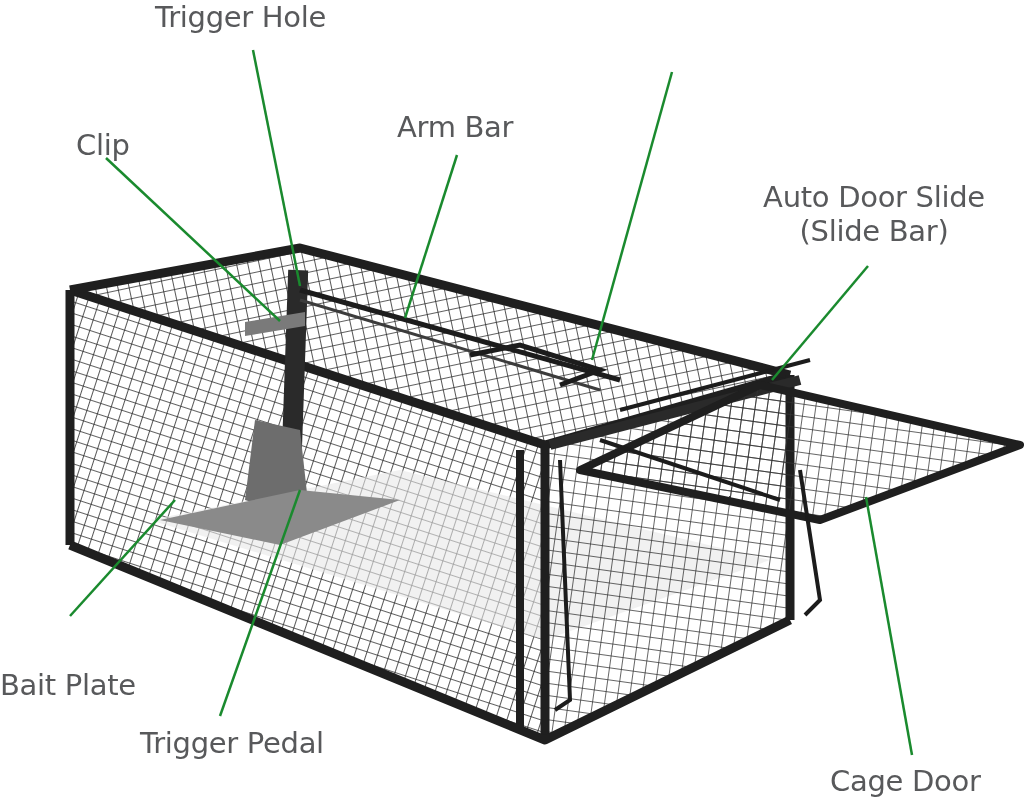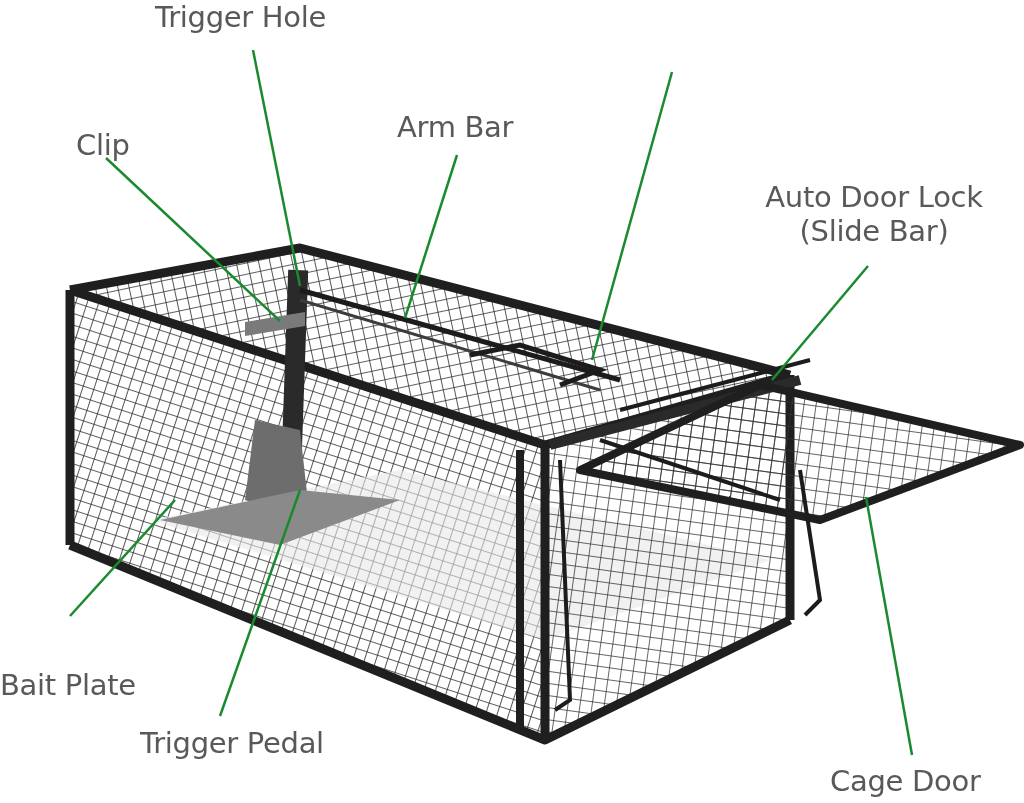--- a/index.html
+++ b/index.html
@@ -73,19 +73,19 @@
       <line x1="220" y1="716" x2="300" y2="490"></line>
       <line x1="912" y1="755" x2="866" y2="497"></line>
     </g>
   </svg>
 
   
   <div class="label" style="left:155px;top:0px;">Trigger Hole</div>
   <div class="label" style="left:76px;top:116px;margin-top:12px;">Clip</div>
   <div class="label" style="left:397px;top:110px;">Arm Bar</div>
   <div class="label center" style="left:752px;top:180px;width:244px;">
-    <div>Auto Door Lock</div>
+    <div>Auto Door Slide</div>
     <div>(Slide Bar)</div>
   </div>
   <div class="label" style="left:0px;top:624px;margin-top:44px;">Bait Plate</div>
   <div class="label" style="left:120px;top:726px;margin-left:20px;">Trigger Pedal</div>
   <div class="label" style="left:830px;top:764px;">Cage Door</div>
 </div>
 
 </body></html>

